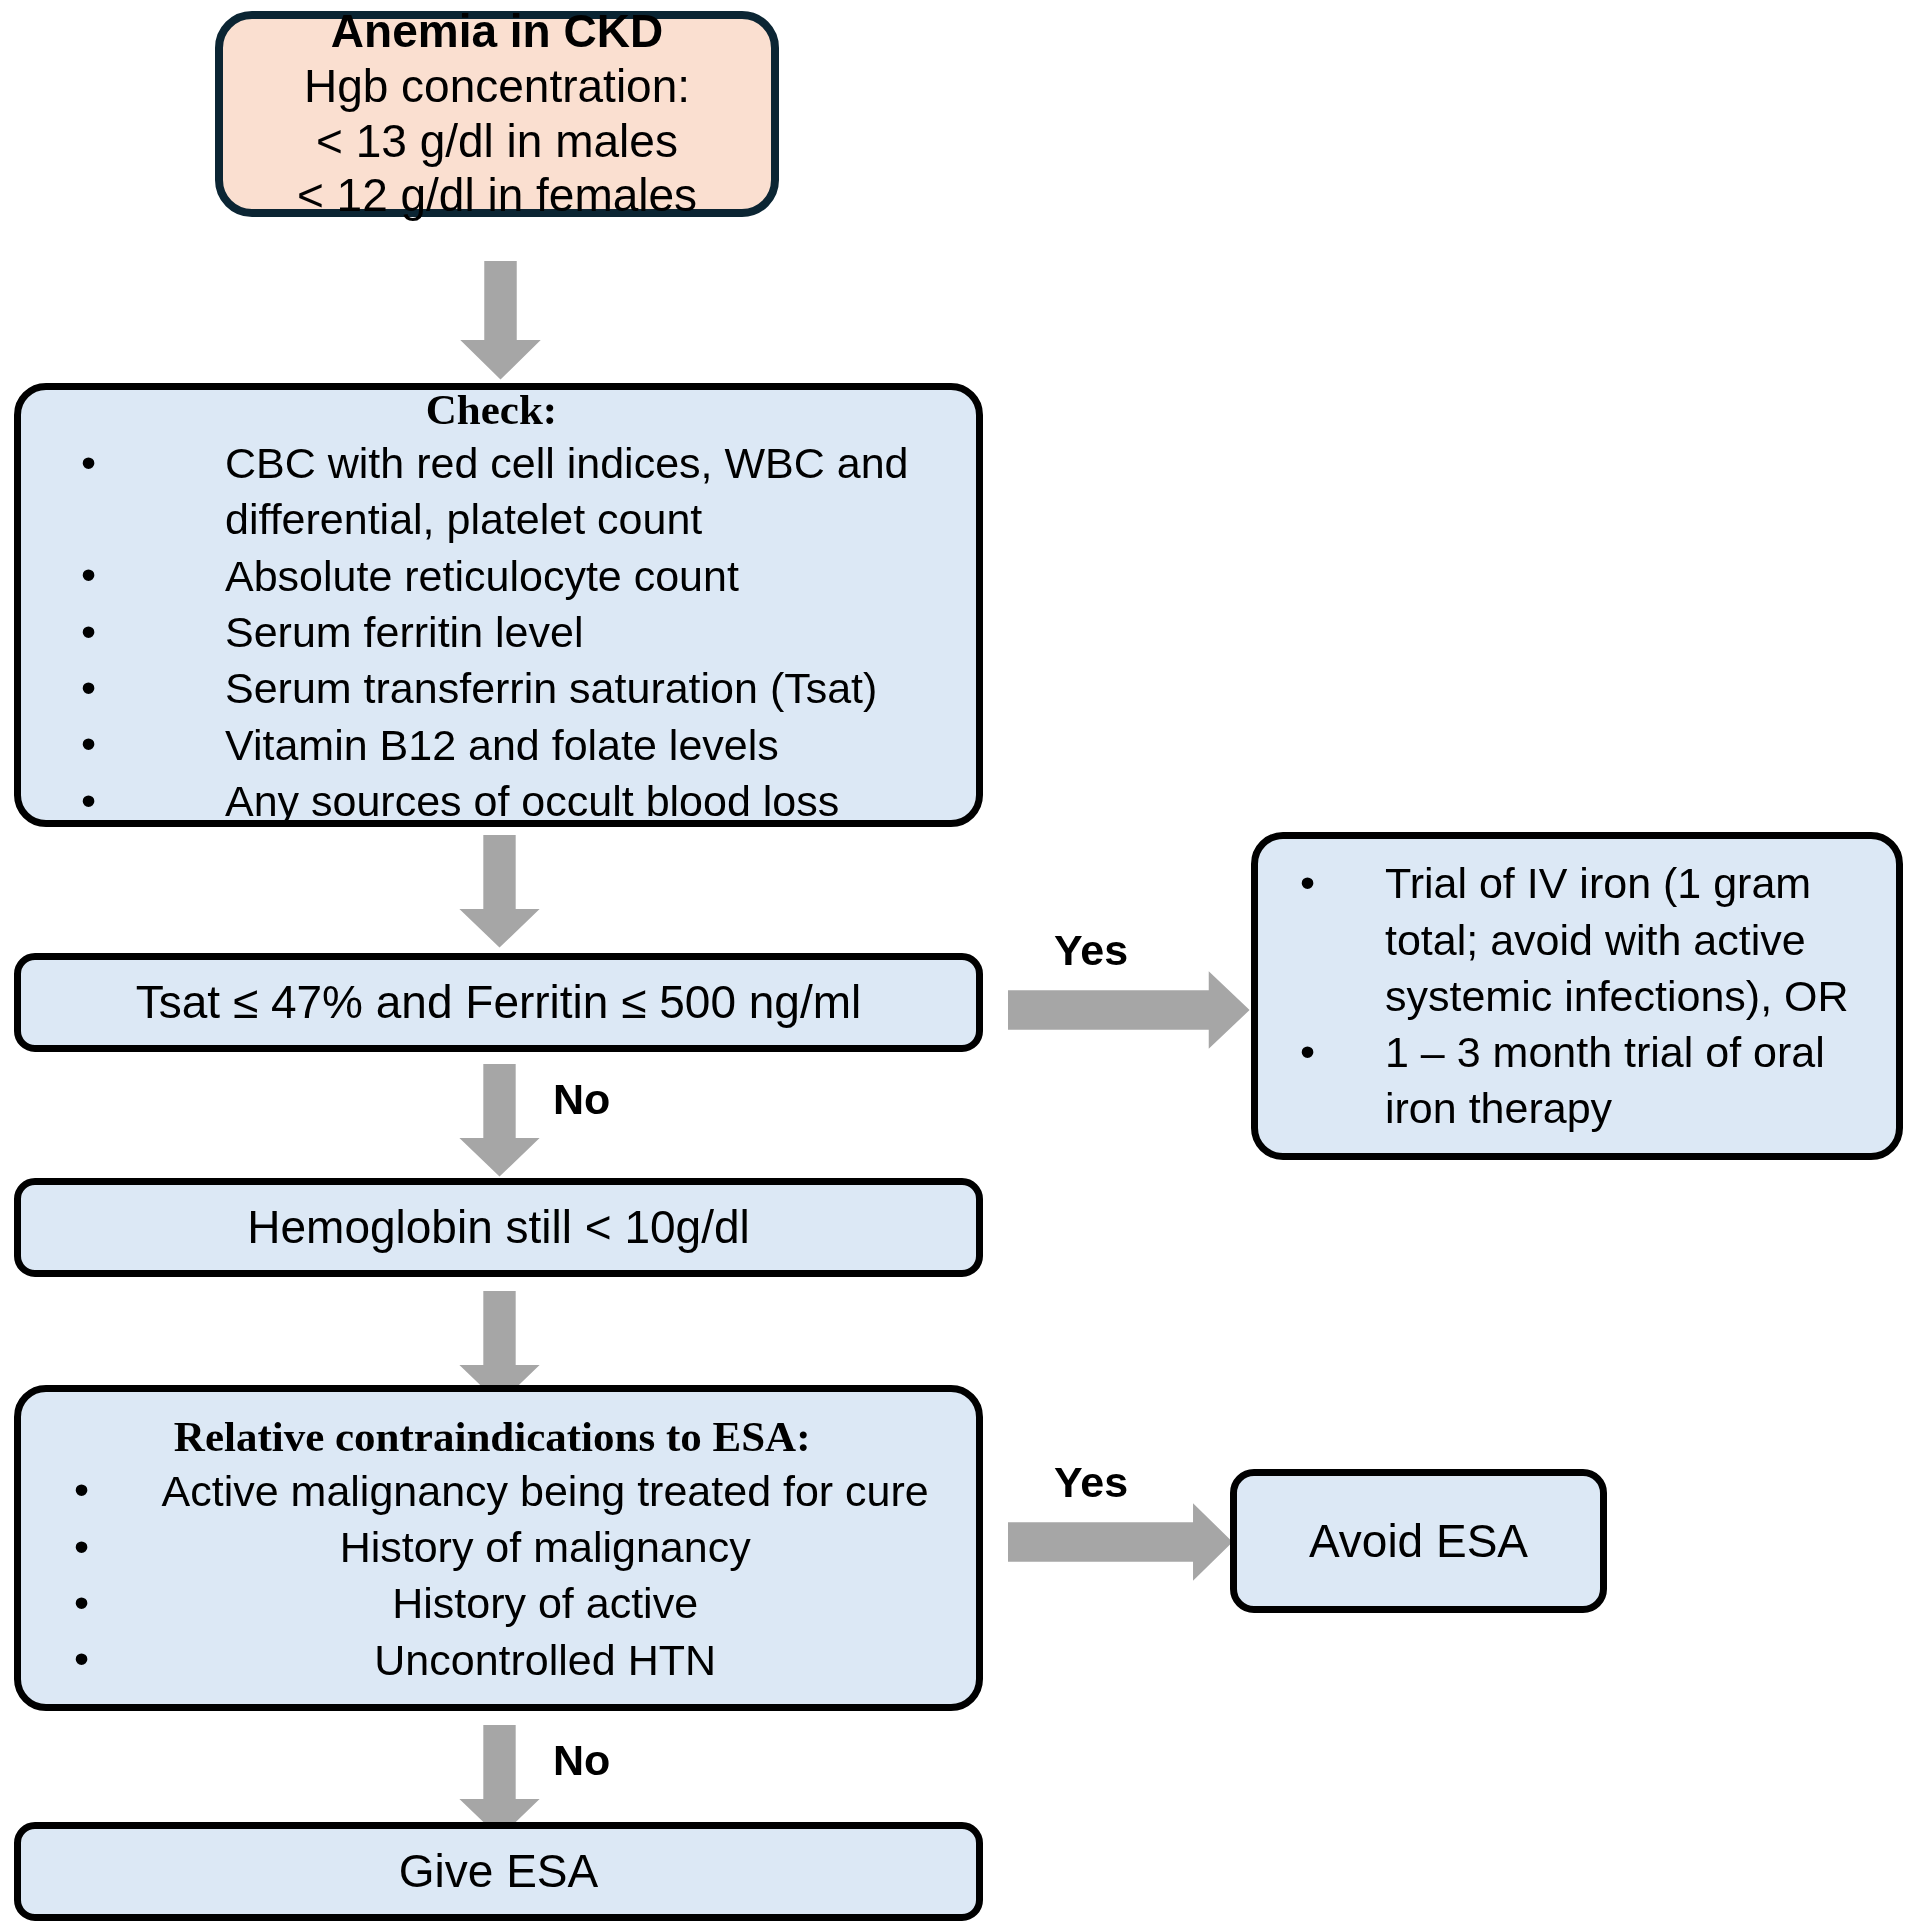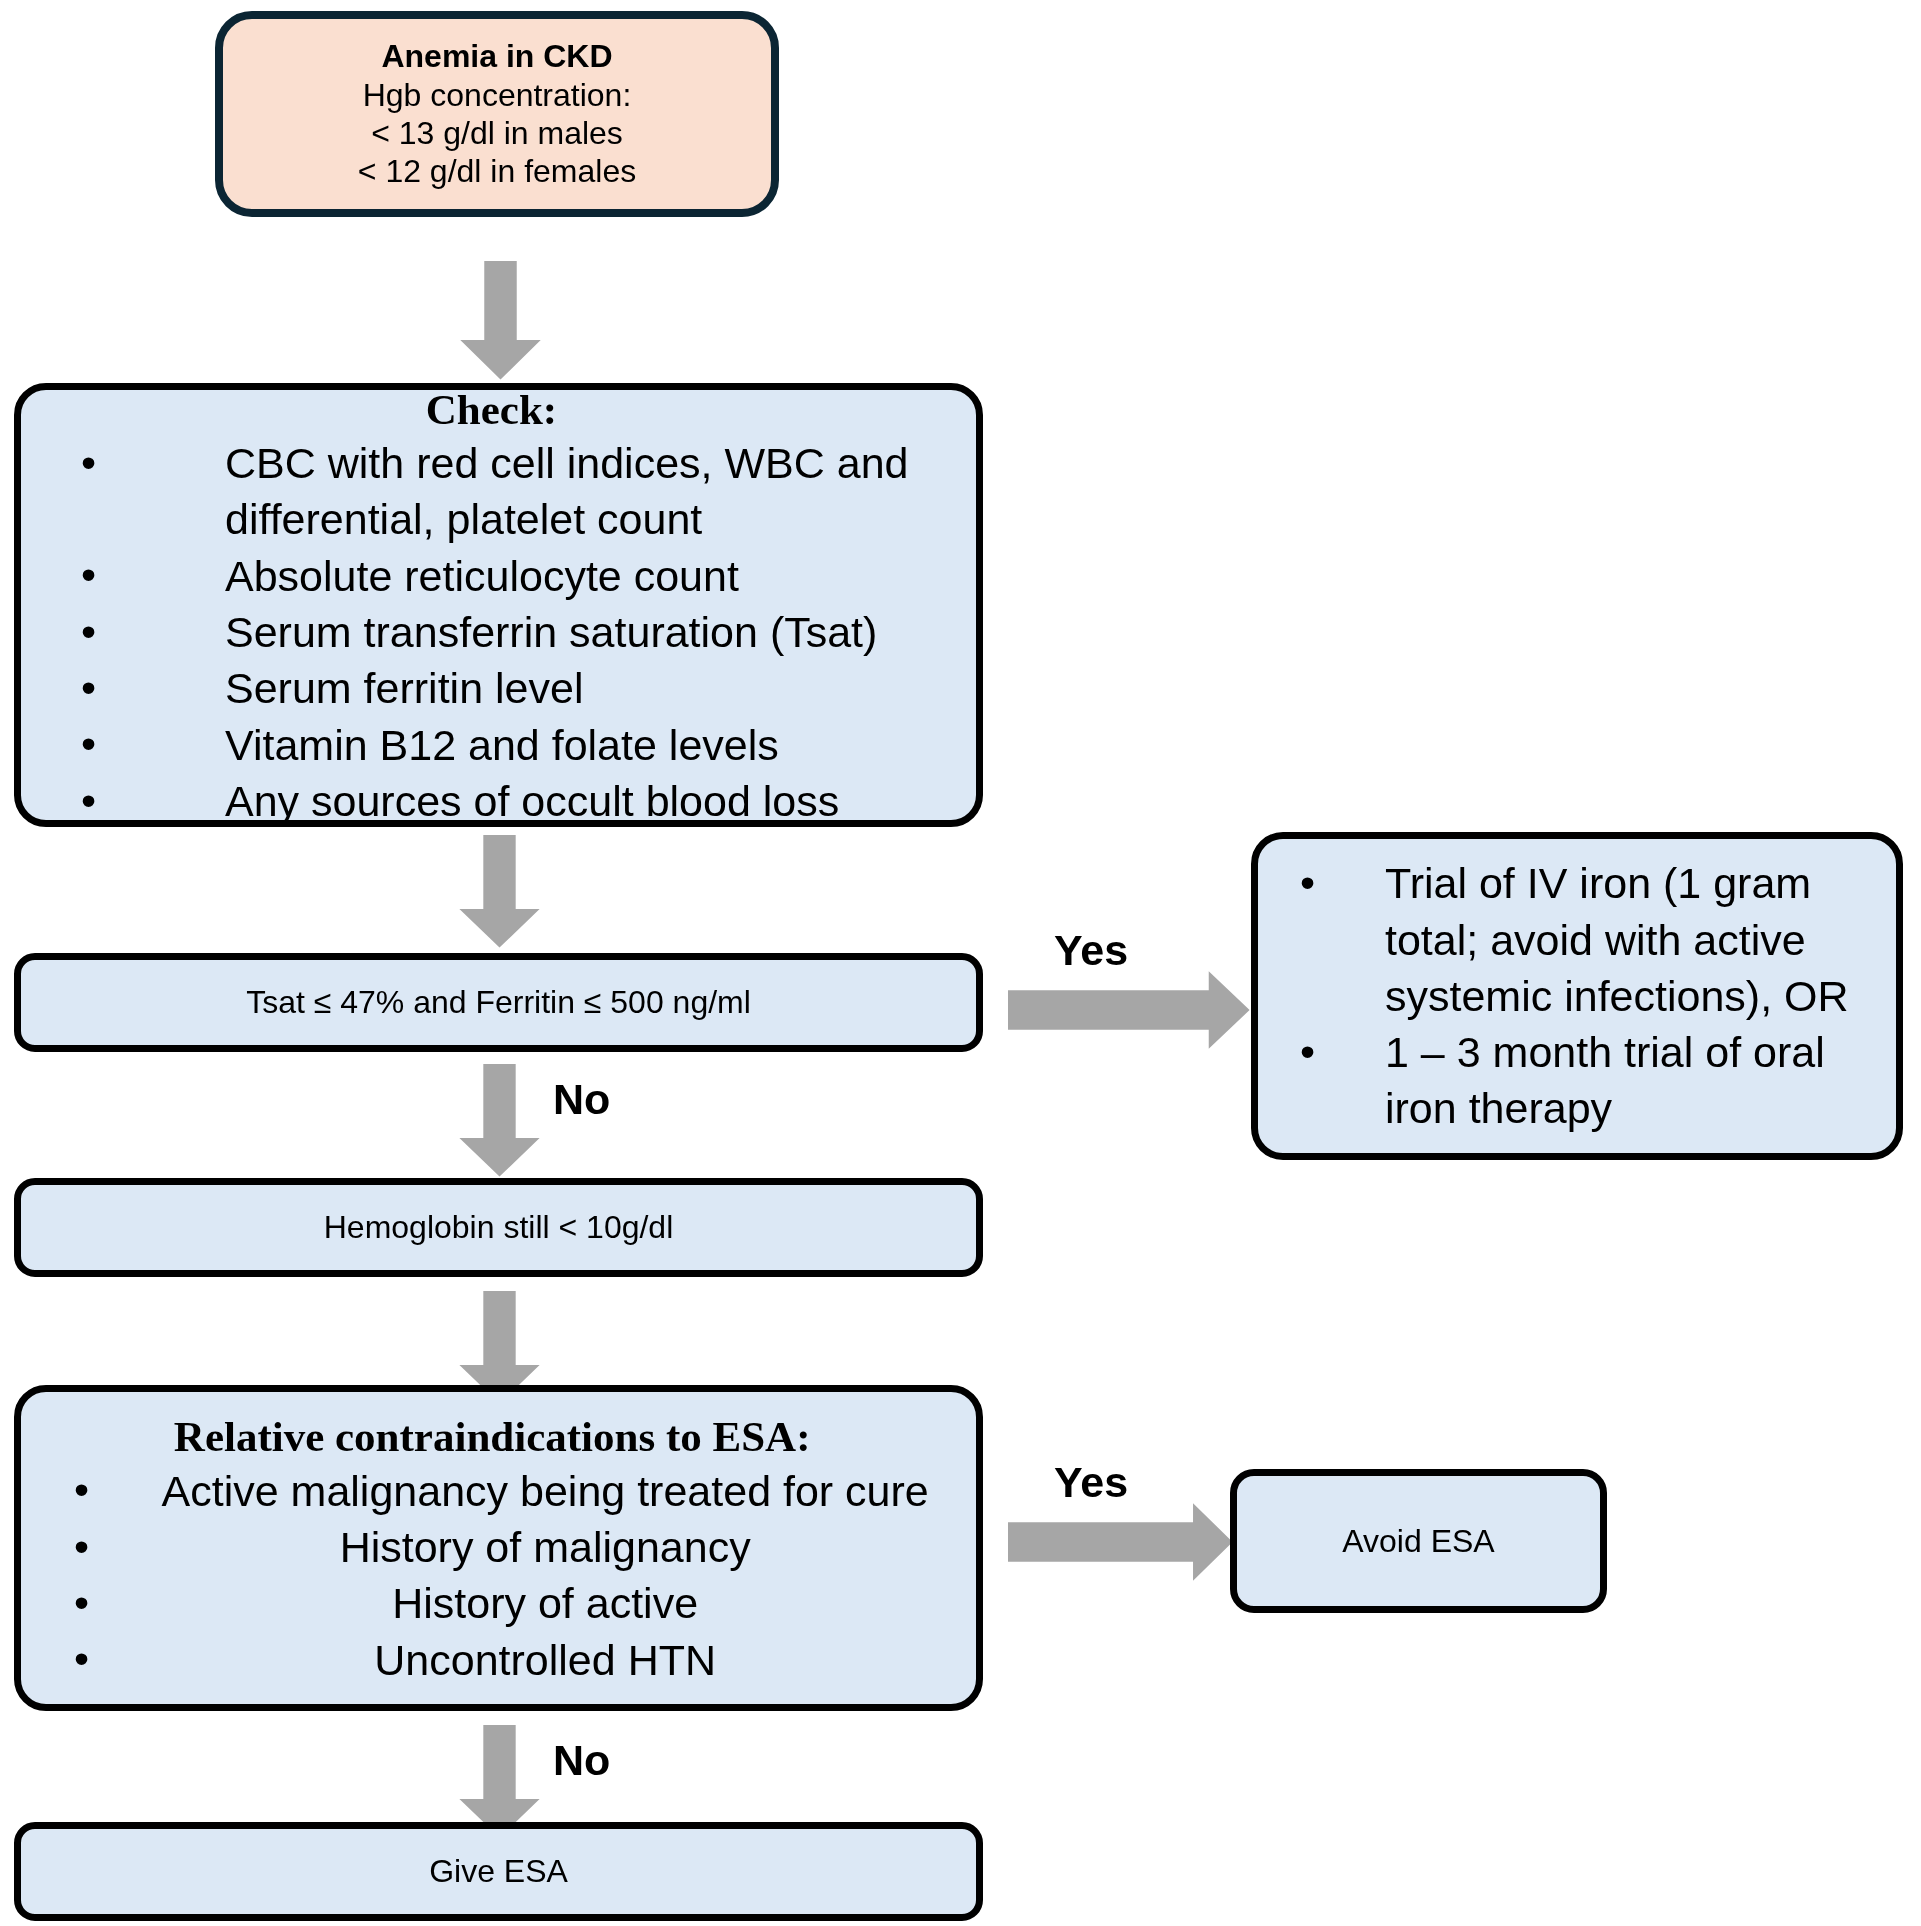--- a/index.html
+++ b/index.html
@@ -34,21 +34,21 @@
     border-width: 8.5px;
     border-radius: 37px;
   }
   .node.slim {
     border-radius: 21px;
     border-width: 7.8px;
   }
   .line {
     display: block;
     text-align: center;
-    font-size: 32px;
+    font-size: 46px;
     line-height: 1.19;
     white-space: nowrap;
   }
   .line.bold { font-weight: bold; }
   .title {
     display: block;
     text-align: center;
     font-size: 43px;
     line-height: 1.2;
     font-weight: bold;
@@ -126,22 +126,22 @@
     <svg width="85" height="120" viewBox="0 0 120 170">
       <polygon points="37,0 83,0 83,112 117,112 60,168 3,112 37,112" fill="#a6a6a6"></polygon>
     </svg>
   </div>
 
   <div class="node" style="left:14px; top:383px; width:969px; height:444px; padding:10px 14px 7px 0;">
     <span class="title">Check:</span>
     <ul class="bullets wide">
       <li>CBC with red cell indices, WBC and differential, platelet count</li>
       <li>Absolute reticulocyte count</li>
+      <li>Serum ferritin level</li>
       <li>Serum transferrin saturation (Tsat)</li>
-      <li>Serum ferritin level</li>
       <li>Vitamin B12 and folate levels</li>
       <li>Any sources of occult blood loss</li>
     </ul>
   </div>
 
   <div class="arrow" style="left:457px; top:835px; width:85px; height:114px;">
     <svg width="85" height="114" viewBox="0 0 120 162">
       <polygon points="37,0 83,0 83,105 117,105 60,160 3,105 37,105" fill="#a6a6a6"></polygon>
     </svg>
   </div>

